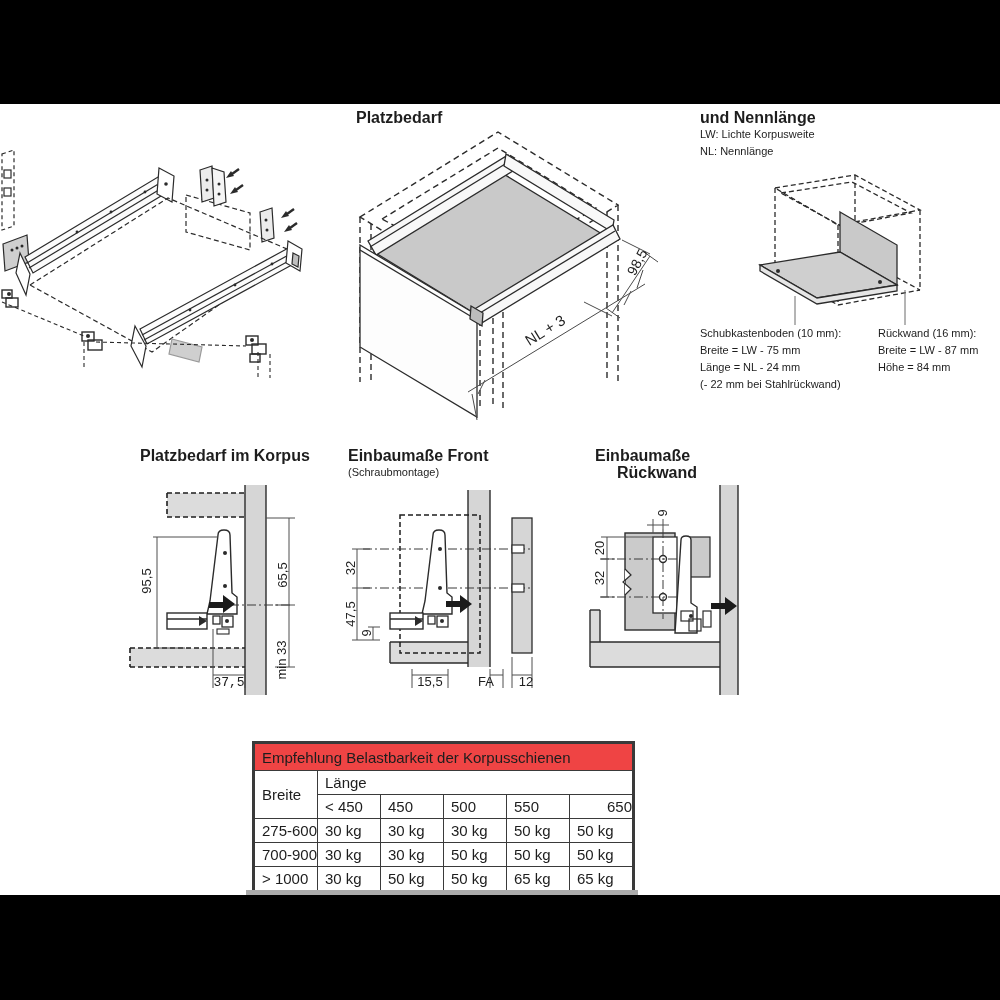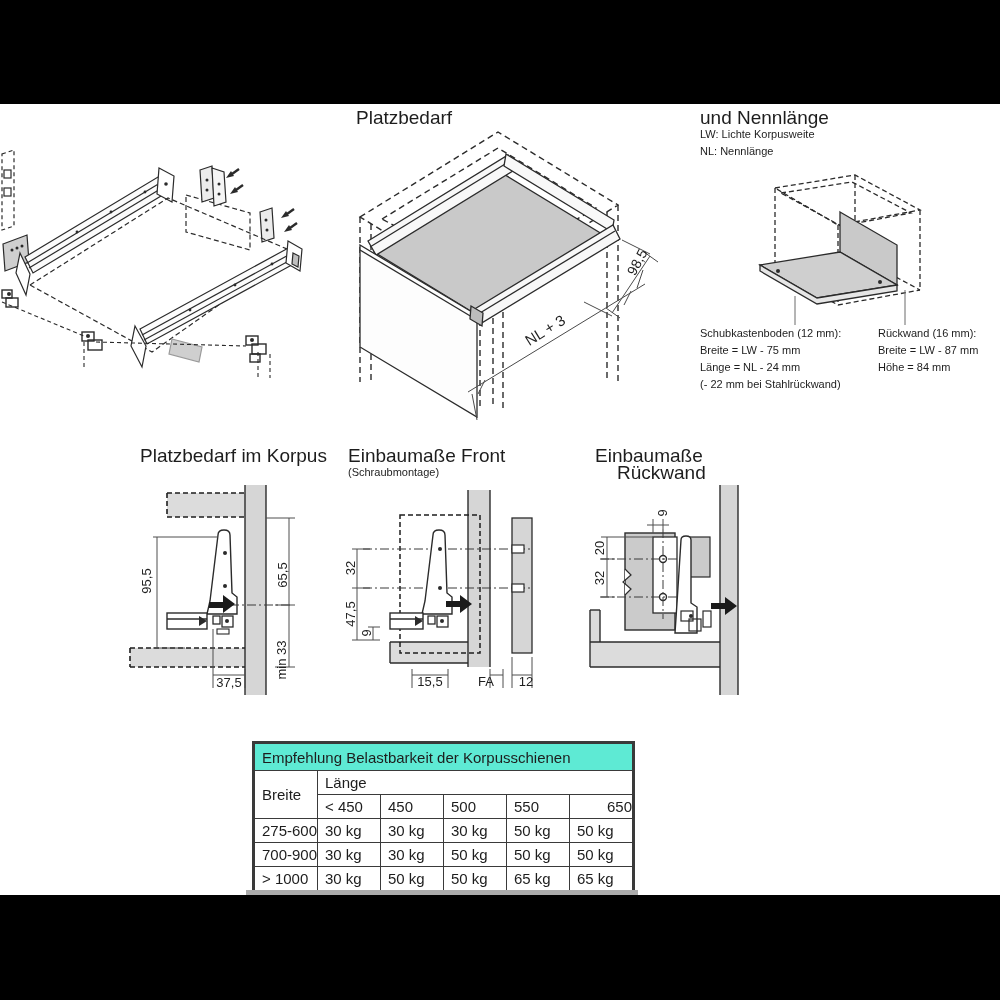--- a/index.html
+++ b/index.html
@@ -2,33 +2,33 @@
 <html><head>
 <meta charset="utf-8">
 <style>
   html,body{margin:0;padding:0;}
   body{
     width:1000px;height:1000px;position:relative;background:#000;
     font-family:"Liberation Sans", sans-serif;color:#1d1d1d;overflow:hidden;
   }
   .abs{position:absolute;}
   .paper{left:0;top:104px;width:1000px;height:791px;background:#fff;}
-  .h{font-weight:normal;font-size:19px;line-height:17px;white-space:nowrap;}
+  .h{font-weight:bold;font-size:16px;line-height:17px;white-space:nowrap;}
   .bt{font-size:11px;line-height:17px;white-space:nowrap;}
   .dim{font-size:13px;color:#1f1f1f;white-space:nowrap;}
   .vdim{transform:translate(-50%,-50%) rotate(-90deg);}
   .hdim{transform:translate(-50%,-50%);}
   .r32{transform:translate(-50%,-50%) rotate(-32deg);}
   .r60{transform:translate(-50%,-50%) rotate(-62deg);}
   .tableWrap{border:2px solid #3a3a3a;background:#fff;}
   table.spec{border-collapse:collapse;font-size:15px;color:#1d1d1d;table-layout:fixed;}
   table.spec td{border:1.5px solid #3a3a3a;padding:0 0 0 7px;white-space:nowrap;overflow:hidden;}
   table.spec tr{height:24px;}
   table.spec tr.titleRow{height:27px;}
-  table.spec tr.titleRow td{background:#5eead4;margin-top:28px;}
+  table.spec tr.titleRow td{background:#ef4444;margin-top:28px;}
   .shadow{background:#ababab;}
   svg{display:block;overflow:visible;}
 </style>
 </head>
 <body>
 
 <div class="abs" style="left:0;top:0;width:1000px;height:104px;background:#000;"></div>
 <div class="abs paper"></div>
 <div class="abs" style="left:0;top:895px;width:1000px;height:105px;background:#000;"></div>
 
@@ -202,21 +202,21 @@
     <path d="M60,95 L117,128 L197,115 L197,121 L117,134 L60,101 Z" fill="#e6e6e6"></path>
     <circle cx="78" cy="101" r="2" fill="#2b2b2b" stroke="none"></circle>
     <circle cx="180" cy="112" r="2" fill="#2b2b2b" stroke="none"></circle>
 
     <line x1="95" y1="126" x2="95" y2="155" stroke="#6a6a6a" stroke-width="1"></line>
     <line x1="205" y1="120" x2="205" y2="155" stroke="#6a6a6a" stroke-width="1"></line>
   </g>
 </svg>
 
 <div class="abs" style="left:700px;top:325px;">
-  <span class="bt" style="display:block;">Schubkastenboden (12 mm):</span>
+  <span class="bt" style="display:block;">Schubkastenboden (10 mm):</span>
   <span class="bt" style="display:block;">Breite = LW - 75 mm</span>
   <span class="bt" style="display:block;">Länge = NL - 24 mm</span>
   <span class="bt" style="display:block;">(- 22 mm bei Stahlrückwand)</span>
 </div>
 <div class="abs" style="left:878px;top:325px;">
   <span class="bt" style="display:block;">Rückwand (16 mm):</span>
   <span class="bt" style="display:block;">Breite = LW - 87 mm</span>
   <span class="bt" style="display:block;">Höhe = 84 mm</span>
 </div>
 
@@ -264,21 +264,21 @@
       <line x1="150" y1="122" x2="170" y2="122"></line>
       <line x1="150" y1="184" x2="170" y2="184"></line>
     <line x1="88" y1="146" x2="88" y2="205"></line>
       <line x1="120" y1="186" x2="120" y2="205"></line>
     <line x1="88" y1="192" x2="120" y2="192"></line>
   </g>
 </svg>
 <span class="abs dim vdim" style="left:146px;top:581px;">95,5</span>
 <span class="abs dim vdim" style="left:282px;top:575px;">65,5</span>
 <span class="abs dim vdim" style="left:281px;top:660px;">min 33</span>
-<span class="abs dim hdim" style="left:229px;top:682px;">37,5</span>
+<span class="abs dim hdim" style="left:229px;top:682px;font-family:Liberation Mono, monospace;">37,5</span>
 
 <span class="abs h" style="left:348px;top:447px;">Einbaumaße Front</span>
 <span class="abs bt" style="left:348px;top:464px;">(Schraubmontage)</span>
 <svg class="abs" style="left:340px;top:483px;" width="220" height="215" viewBox="0 0 220 215">
   <rect x="128" y="7" width="22" height="177" fill="#d6d6d6"></rect>
   <rect x="50" y="159" width="78" height="21" fill="#dcdcdc"></rect>
   <rect x="172" y="35" width="20" height="135" fill="#d6d6d6" stroke="#2b2b2b" stroke-width="1.3"></rect>
   <g stroke="#2b2b2b" stroke-width="1.4" fill="none">
     <line x1="128" y1="7" x2="128" y2="184"></line>
       <line x1="150" y1="7" x2="150" y2="184"></line>

